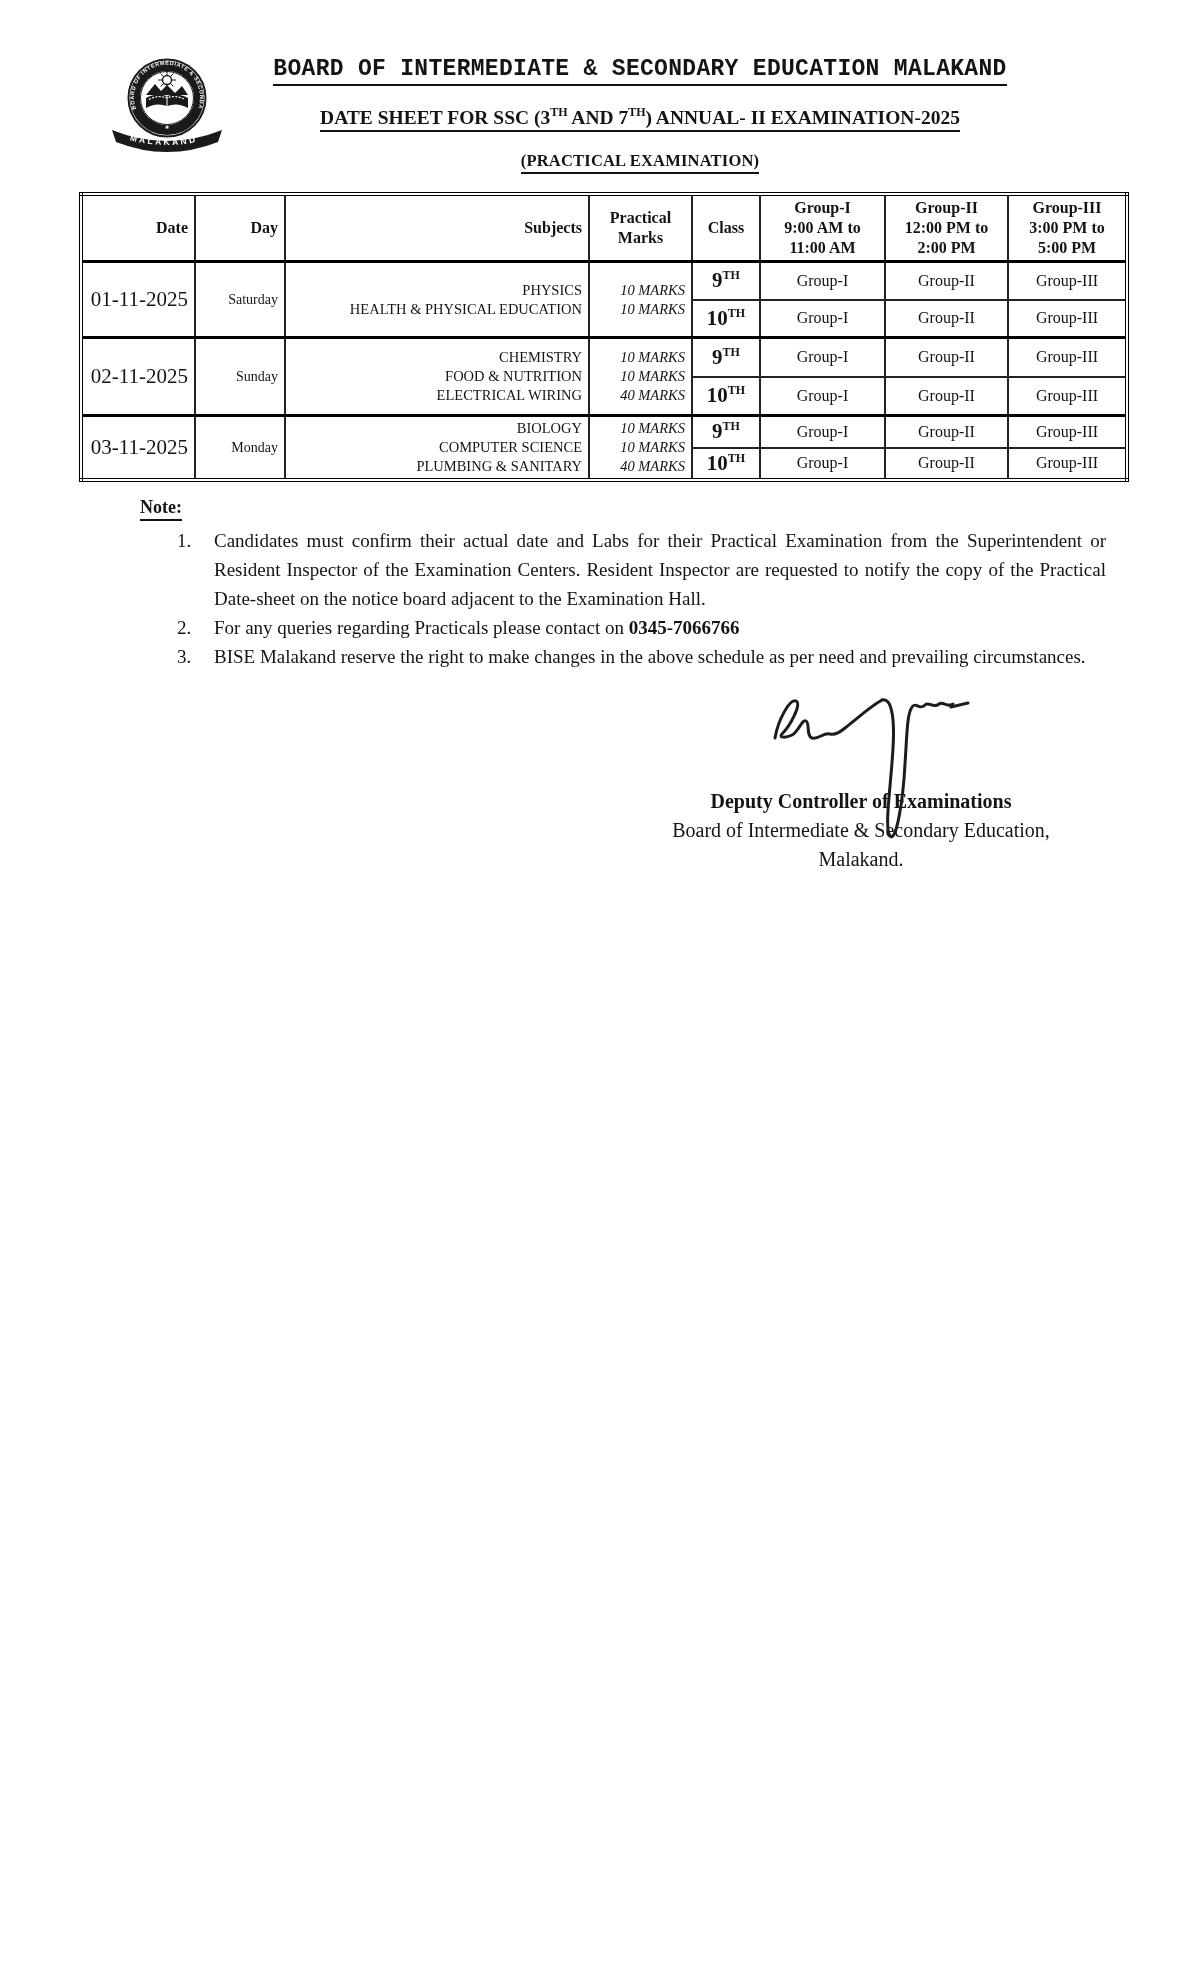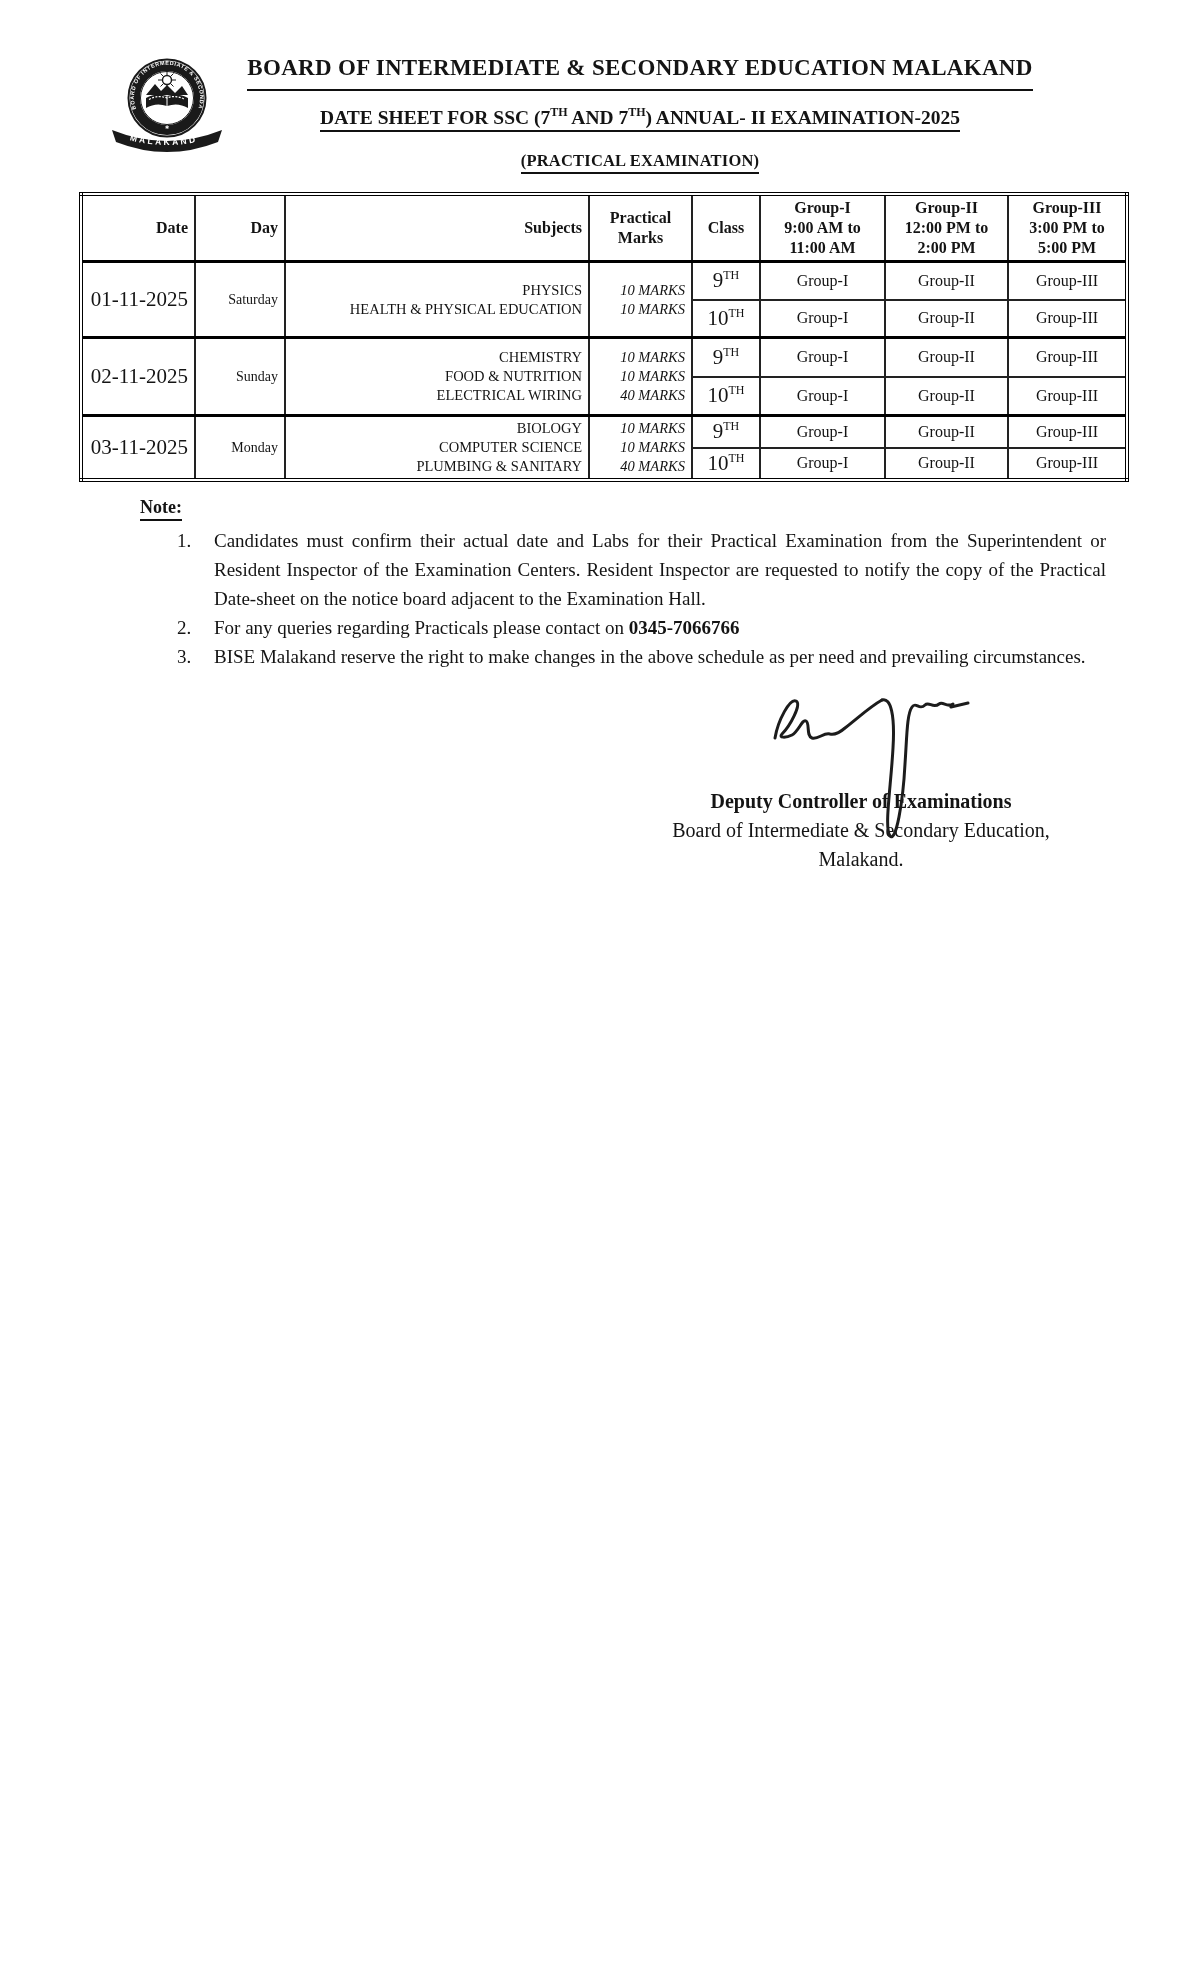--- a/index.html
+++ b/index.html
@@ -8,21 +8,21 @@
     font-family:"Liberation Serif","DejaVu Serif",serif;color:#141414;overflow:hidden;
   }
   
   .logo-wrap{position:absolute;left:96px;top:38px;width:142px;height:120px;}
   .head{position:absolute;left:80px;top:0;width:1120px;text-align:center;}
   .h-line{position:absolute;left:0;width:100%;}
   .t1{top:55px;font-size:23px;font-weight:bold;letter-spacing:.3px;}
   .t2{top:105px;font-size:19.5px;font-weight:bold;}
   .t2 sup{font-size:12px;}
   .t3{top:151px;font-size:16.5px;font-weight:bold;letter-spacing:.2px;}
-  .u{display:inline-block;border-bottom:2.5px solid #111;padding-bottom:8px;}
+  .u{display:inline-block;border-bottom:2.5px solid #111;padding-bottom:2px;font-family:Liberation Mono, monospace;}
   .u2{display:inline-block;border-bottom:2px solid #111;padding-bottom:1px;}
   
   table.dsheet{
     position:absolute;left:79px;top:192px;width:1046px;
     border-collapse:collapse;table-layout:fixed;
   }
   .dsheet th,.dsheet td{border:2px solid #222;padding:2px 6px;vertical-align:middle;}
   .dsheet{border:4px double #000;}
   .dsheet thead th{border-bottom:3px solid #000;font-size:16px;line-height:20px;}
   .dsheet thead tr{height:62px;}
@@ -30,21 +30,21 @@
   td[rowspan]{border-bottom:3px solid #000;}
   tr.subB td{border-bottom:3px solid #000;}
   tr.subA td.per{border-bottom:1px solid #3a3a3a;}
   .left{text-align:right;padding-left:9px;}
   .center{text-align:center;}
   .pre{white-space:pre-line;}
   td.c-date{font-size:21px;}
   td.c-day{font-size:14px;}
   td.c-subj{font-size:14.5px;line-height:19px;}
   td.c-marks{font-size:14.5px;line-height:19px;padding-left:8px;font-style:italic;}
-  td.c-cls{text-align:center;font-weight:normal;font-size:21px;}
+  td.c-cls{text-align:center;font-weight:bold;font-size:21px;}
   td.c-cls sup{font-size:12px;}
   td.c-grp{text-align:center;font-size:16px;}
   
   .notes{position:absolute;left:140px;top:497px;width:966px;}
   .note-label{font-size:18px;font-weight:bold;}
   .note-list{margin-top:5px;}
   .note-item{display:flex;margin-left:37px;}
   .note-num{width:37px;flex:none;font-size:19px;line-height:29px;}
   .note-text{flex:1;font-size:19px;line-height:29px;margin:0;}
   .just{text-align:justify;}
@@ -98,21 +98,21 @@
         <textPath href="#bannerPath" startOffset="14">MALAKAND</textPath>
       </text>
     </svg>
   </div>
 
   <div class="head">
     <div class="h-line t1">
       <span class="u">BOARD OF INTERMEDIATE &amp; SECONDARY EDUCATION MALAKAND</span>
     </div>
     <div class="h-line t2">
-      <span class="u2"><span>DATE SHEET FOR SSC (7</span><sup>TH</sup><span> AND 7</span><sup>TH</sup><span>) ANNUAL- II EXAMINATION-2025</span></span>
+      <span class="u2"><span>DATE SHEET FOR SSC (3</span><sup>TH</sup><span> AND 7</span><sup>TH</sup><span>) ANNUAL- II EXAMINATION-2025</span></span>
     </div>
     <div class="h-line t3">
       <span class="u2">(PRACTICAL EXAMINATION)</span>
     </div>
   </div>
 
   <table class="dsheet">
     <colgroup>
       <col style="width:114px">
         <col style="width:90px">

